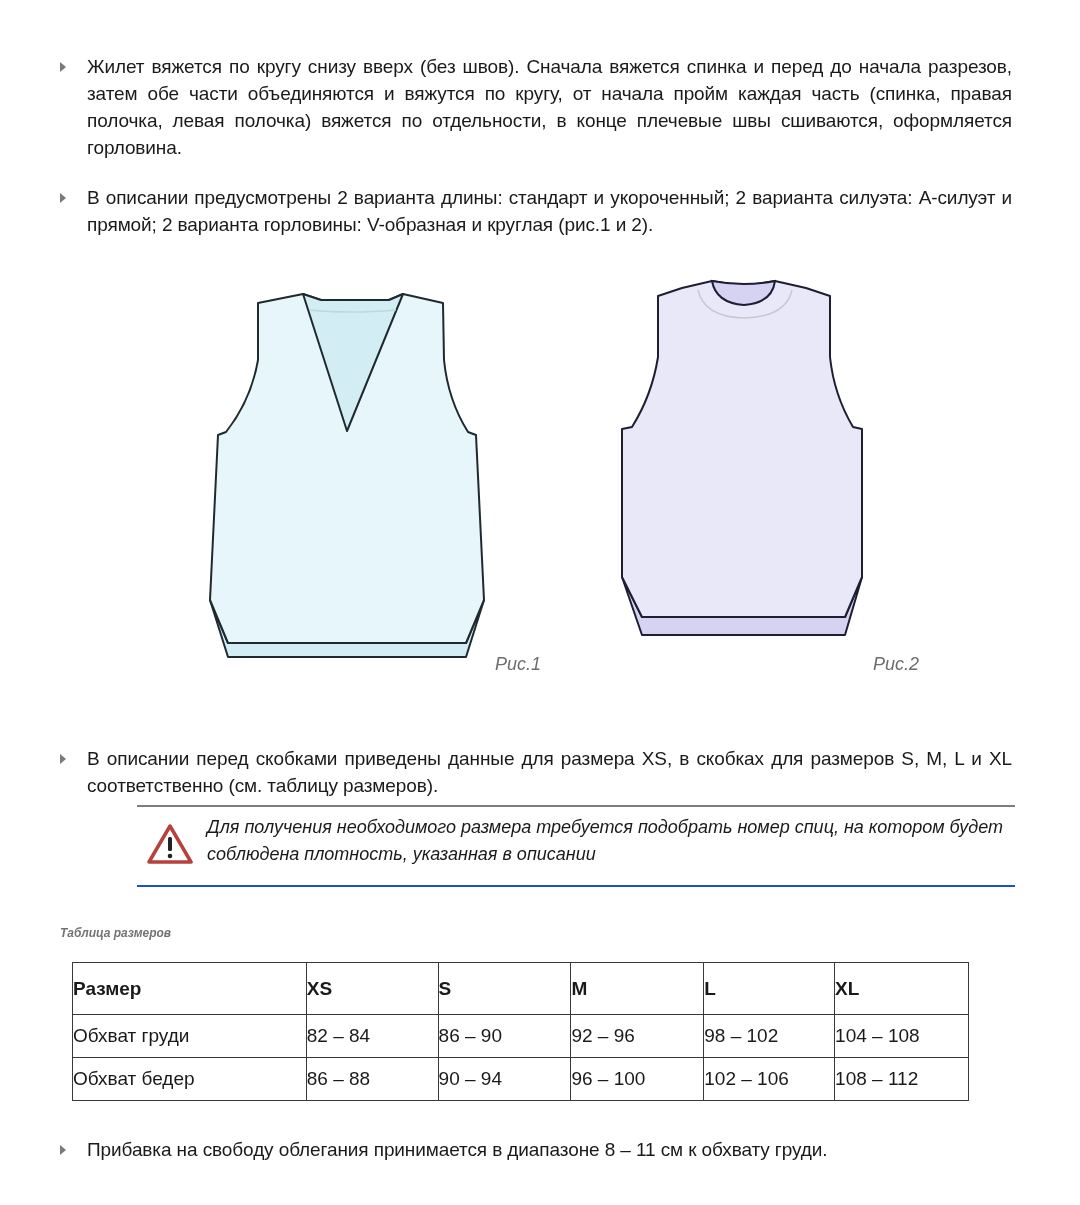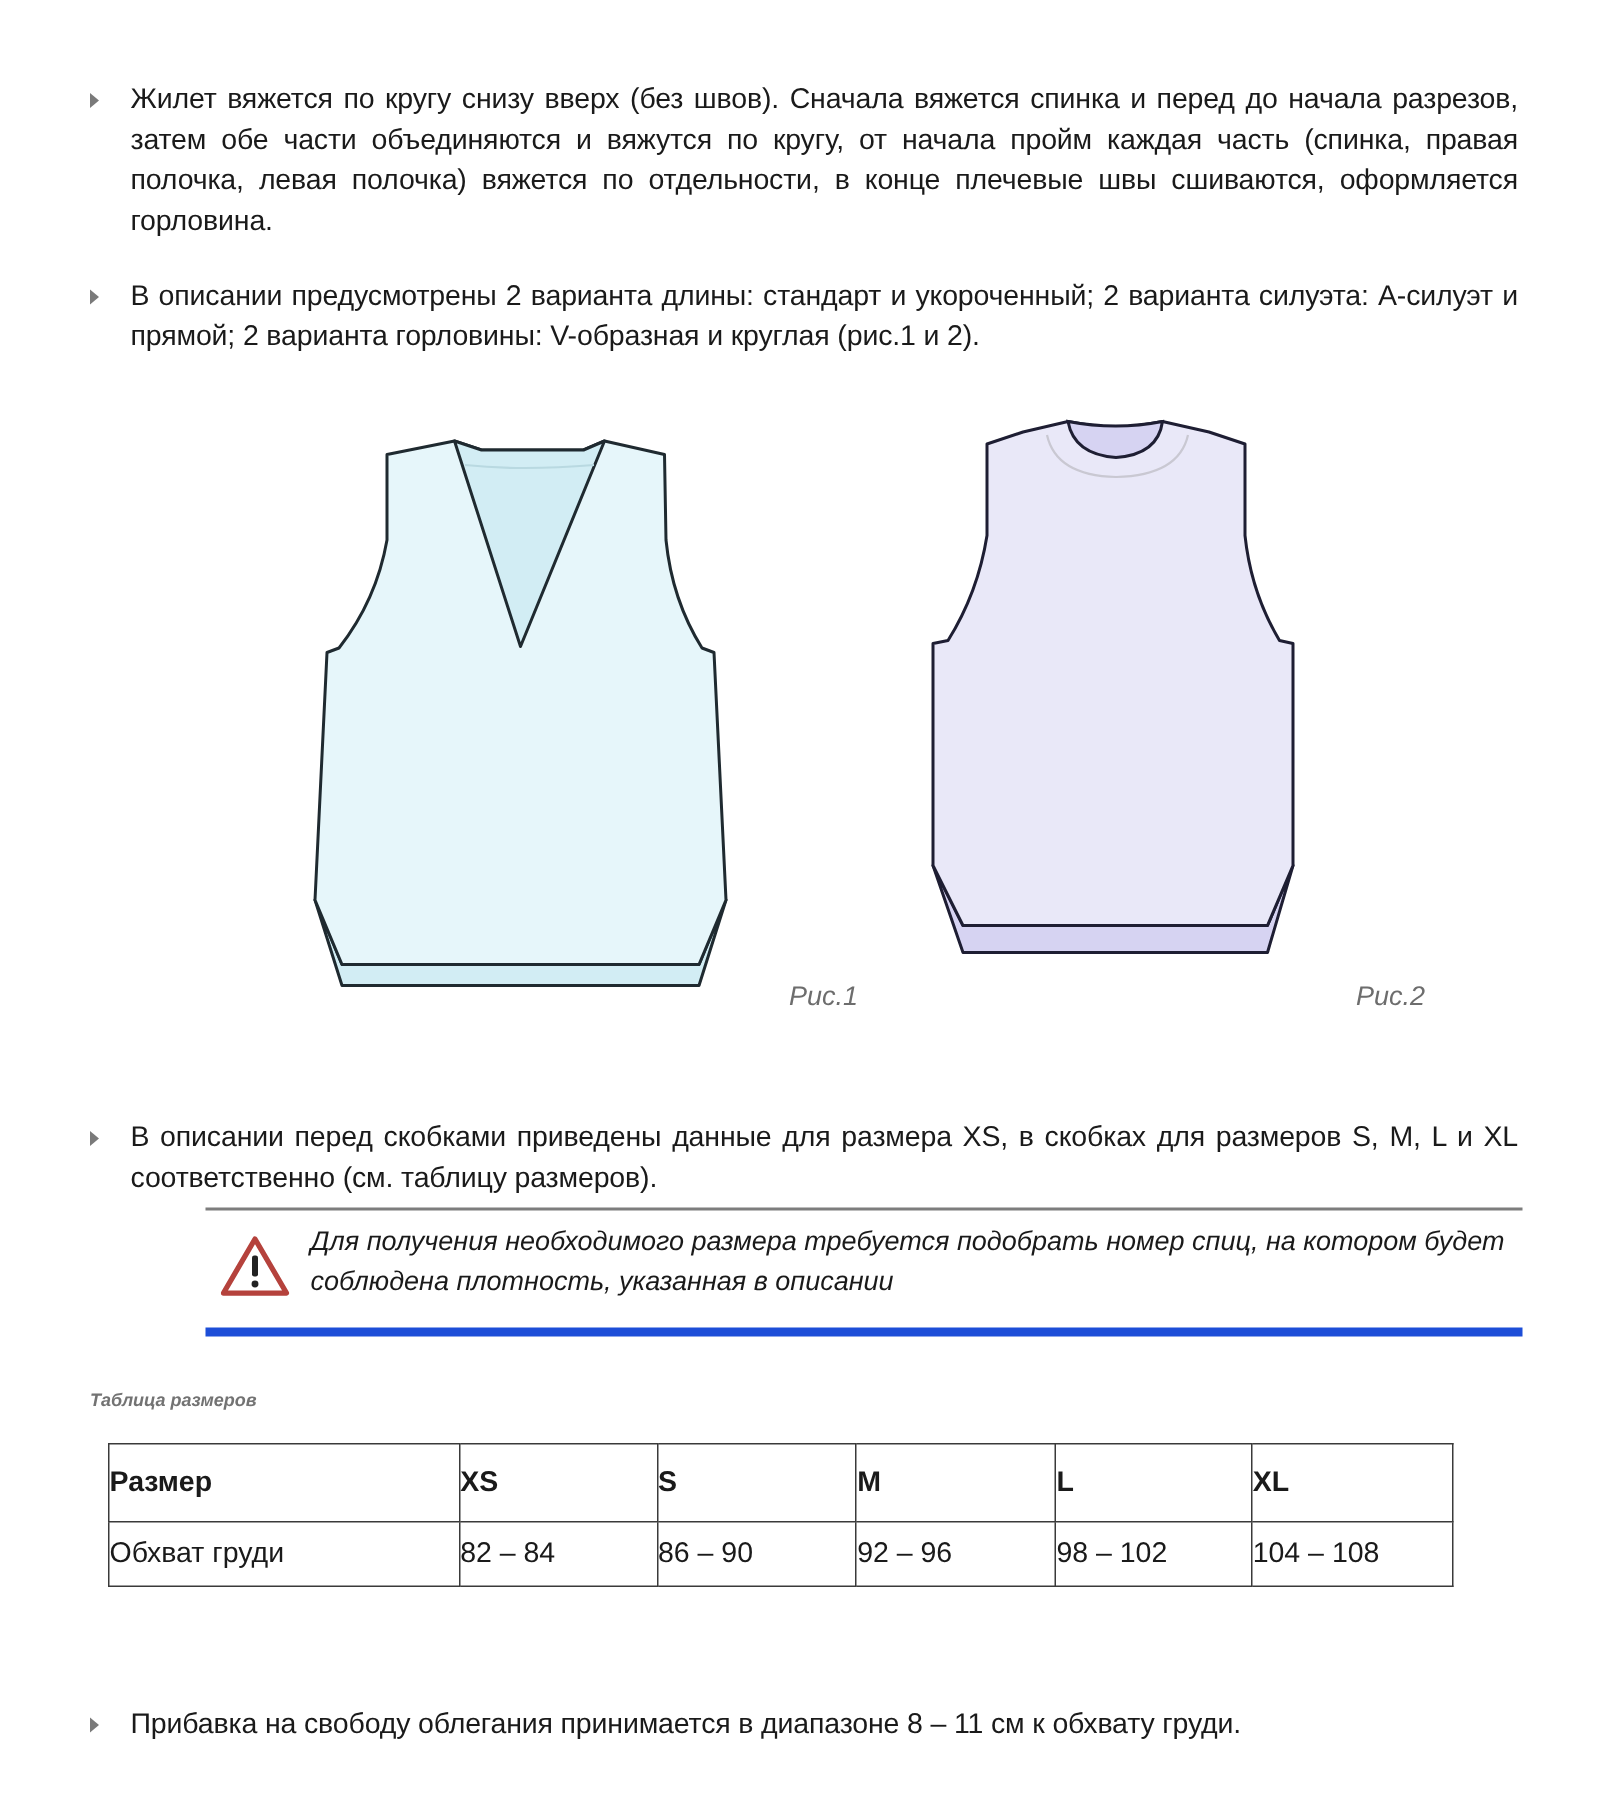--- a/index.html
+++ b/index.html
@@ -21,28 +21,28 @@
     #b1 { top: 53px; }
     #b2 { top: 184px; }
     #b3 { top: 717px; margin-top: 28px; }
     #b4 { top: 1136px; }
 
     .figure { position: absolute; }
     #fig1 { left: 196px; top: 270px; width: 300px; height: 400px; }
     #fig2 { left: 598px; top: 265px; width: 280px; height: 380px; }
     .caption {
       position: absolute; font-style: italic; color: #6d6d6d;
-      font-size: 18px; font-family: "Liberation Sans", sans-serif; margin-left: 31px;
+      font-size: 18px; font-family: "Liberation Sans", sans-serif;
     }
     #cap1 { left: 495px; top: 654px; }
     #cap2 { left: 873px; top: 654px; }
 
     .note {
       position: absolute; left: 137px; top: 805px; width: 878px; height: 78px;
-      border-top: 2px solid #7d7d7d; border-bottom: 6px solid #1d4ed8;
+      border-top: 2px solid #7d7d7d; border-bottom: 2px solid #1d4ed8;
     }
     .note .warn { position: absolute; left: 10px; top: 16px; width: 46px; height: 42px; }
     .note .note-text {
       position: absolute; left: 70px; top: 7px; width: 810px;
       font-style: italic; font-size: 18px; line-height: 27px; color: #1a1a1a;
     }
 
     .table-title {
       position: absolute; left: 60px; top: 926px;
       font-style: italic; font-weight: bold; color: #737373; font-size: 12px;
@@ -132,19 +132,27 @@
   </thead>
   <tbody>
     <tr>
       <td>Обхват груди</td>
       <td>82 – 84</td>
       <td>86 – 90</td>
       <td>92 – 96</td>
       <td>98 – 102</td>
       <td>104 – 108</td>
     </tr>
+    <tr>
+      <td>Обхват бедер</td>
+      <td>86 – 88</td>
+      <td>90 – 94</td>
+      <td>96 – 100</td>
+      <td>102 – 106</td>
+      <td>108 – 112</td>
+    </tr>
   </tbody>
 </table>
 
 <div class="bullet" id="b4">
   <span class="marker"></span>
   <span class="text">Прибавка на свободу облегания принимается в диапазоне 8 – 11 см к обхвату груди.</span>
 </div>
 
 </body></html>

